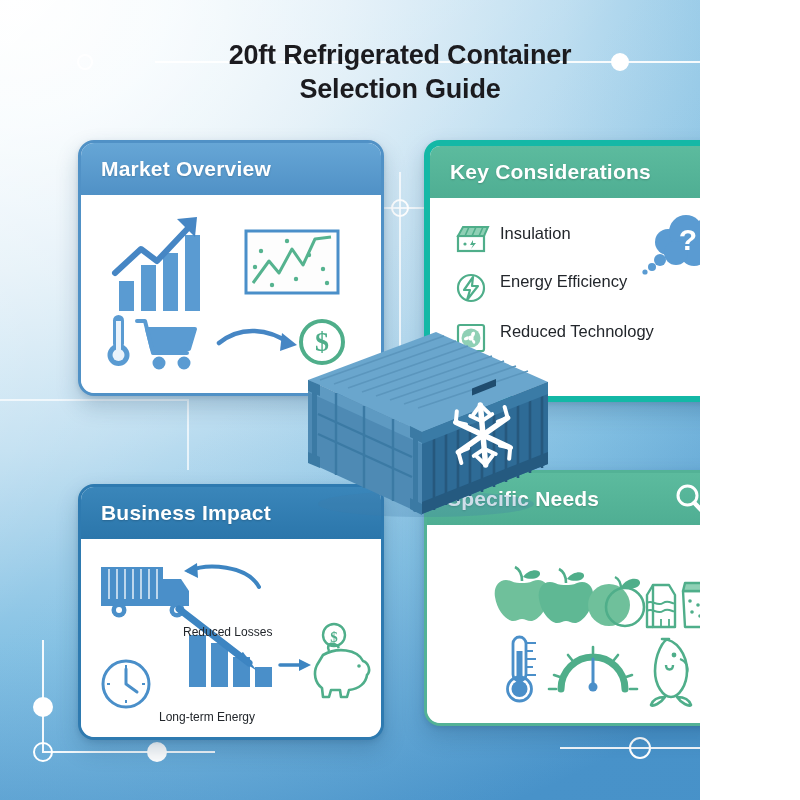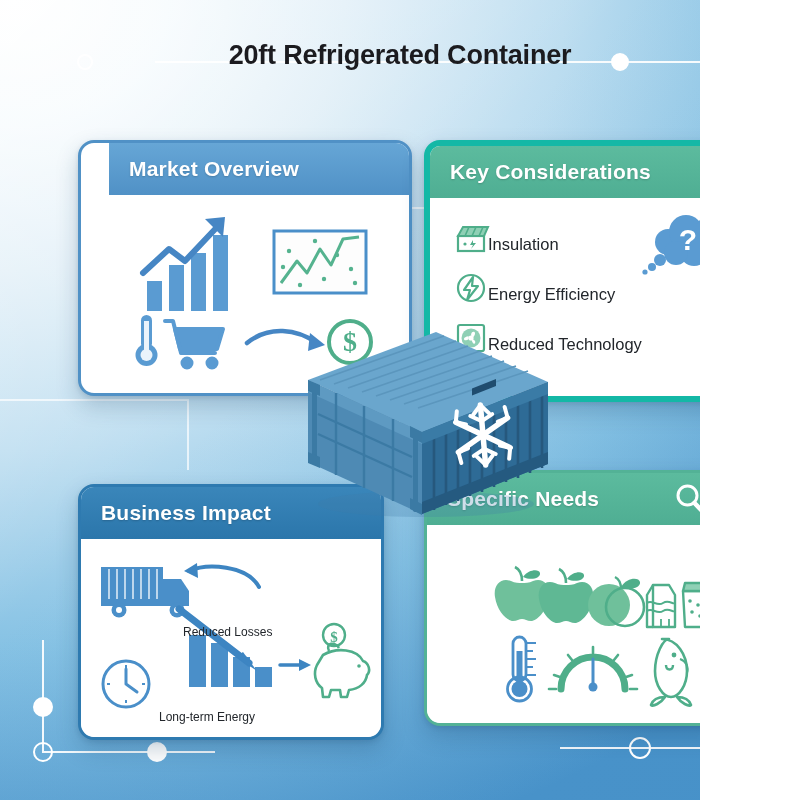--- a/index.html
+++ b/index.html
@@ -49,21 +49,21 @@
     position:relative;
     background:#ffffff;
     height:calc(100% - 52px);
     box-sizing:border-box;
     border-radius:0 0 14px 14px;
   }
   .card-body-inner{position:absolute;inset:8px 10px 10px 10px;}
 
   
   #card-market   .card-head{background:linear-gradient(180deg,#66a6d6 0%,#5091c6 100%);}
-  #card-market   {border:3px solid #5091c6;padding-left:28px;}
+  #card-market   {border:3px solid #5091c6;}
   #card-key      .card-head{background:linear-gradient(180deg,#5cbb9e 0%,#4fae93 100%);}
   #card-key      {border:6px solid #14b8a6;}
   #card-business .card-head{background:linear-gradient(180deg,#3a86ba 0%,#2b76ab 100%);}
   #card-business {border:3px solid #2e7ab0;}
   #card-needs    .card-head{background:linear-gradient(180deg,#5cbb9e 0%,#4fae93 100%);}
   #card-needs    {border:3px solid #53b296;}
 
   
   #card-market   {left:78px;  top:140px; width:300px; height:250px;}
   #card-key      {left:424px; top:140px; width:300px; height:250px;}
@@ -74,21 +74,21 @@
   .page-title{
     position:absolute;top:38px;left:0;width:800px;
     text-align:center;
     color:#1b1b1f;
     font-size:27px;font-weight:bold;line-height:1.26;
     letter-spacing:-.2px;
   }
 
   
   .kc-list{position:absolute;left:14px;top:18px;display:flex;flex-direction:column;gap:18px;}
-  .kc-row{display:flex;align-items:flex-end;gap:0;}
+  .kc-row{display:flex;align-items:flex-start;gap:12px;}
   .kc-label{font-size:16.5px;color:#22262b;white-space:nowrap;}
 
   
   .bi-label{position:absolute;font-size:12px;color:#22262b;white-space:nowrap;}
   #bi-reduced{left:92px;top:78px;}
   #bi-savings{left:68px;top:163px;}
 
   
   #container3d{position:absolute;left:276px;top:318px;width:280px;height:200px;}
 
@@ -128,20 +128,21 @@
       <circle cx="43" cy="752" r="9" fill="none"></circle>
       <circle cx="157" cy="752" r="9"></circle>
       <circle cx="757" cy="693" r="10"></circle>
       <circle cx="757" cy="748" r="10" fill="none"></circle>
       <circle cx="640" cy="748" r="10" fill="none"></circle>
     </g>
   </svg>
 
   <div class="page-title">
     <div>20ft Refrigerated Container</div>
+    <div>Selection Guide</div>
   </div>
 
   <div class="card" id="card-market">
     <div class="card-head">
       <span class="card-title">Market Overview</span>
     </div>
     <div class="card-body">
       <div class="card-body-inner">
         <svg width="280" height="180" viewBox="0 0 280 180">
 

